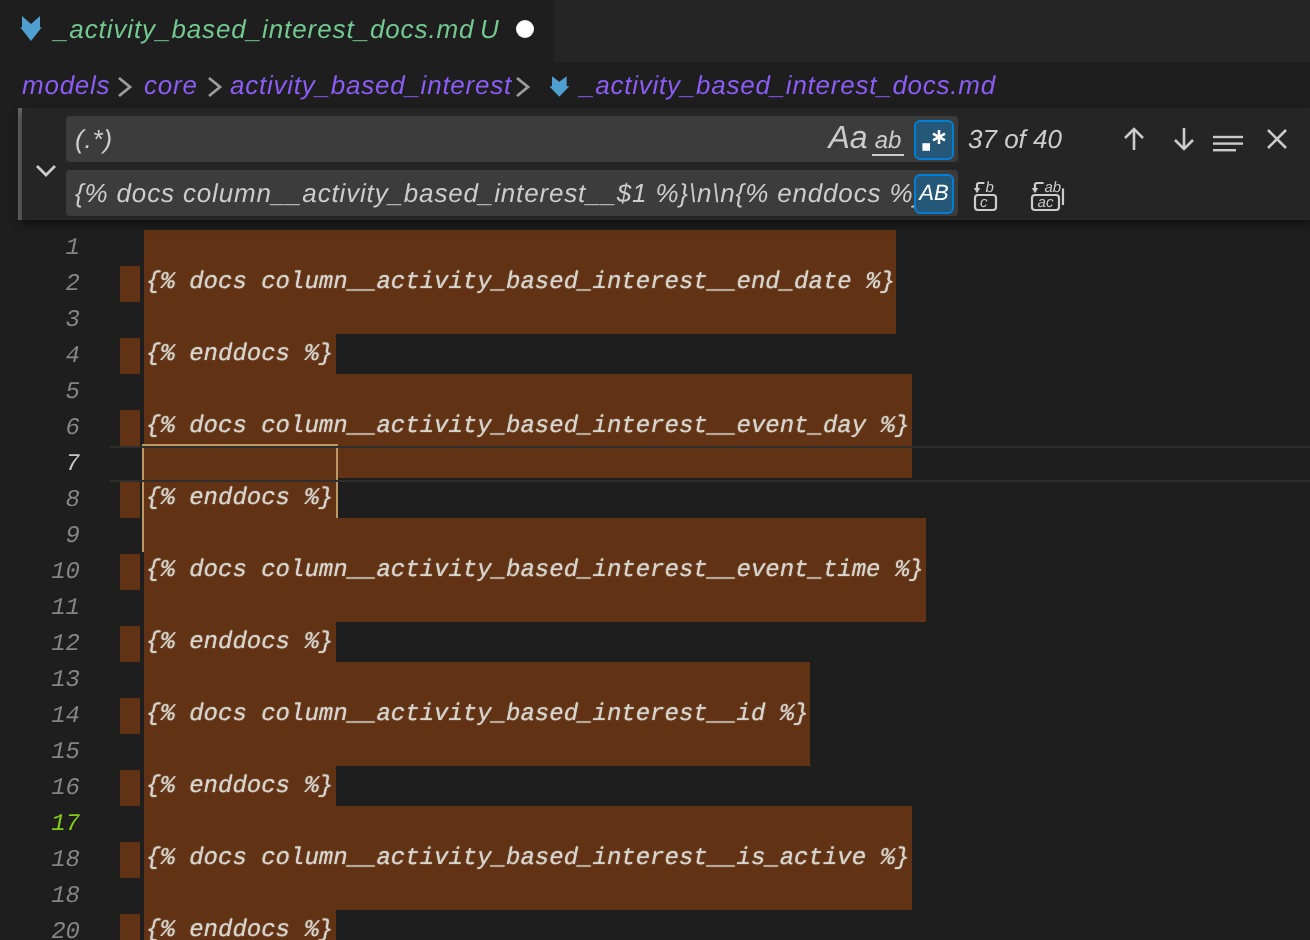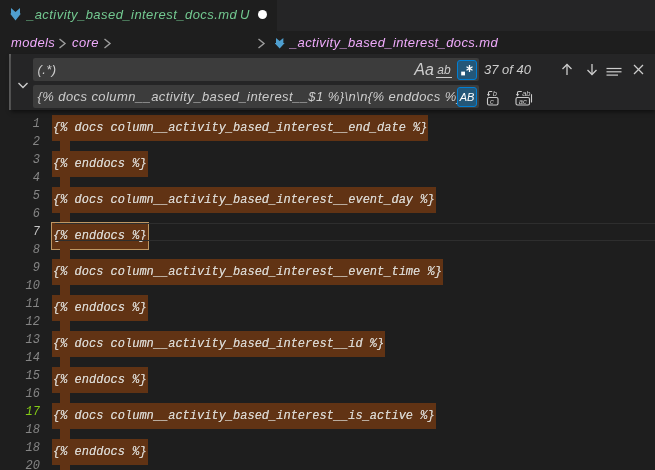--- a/index.html
+++ b/index.html
@@ -8,29 +8,29 @@
        font-family:"Liberation Sans",sans-serif;}
   .abs{position:absolute;}
   
   #tabbar{left:0;top:0;width:655px;height:31px;background:#252526;}
   #tab{left:0;top:0;width:277px;height:31px;background:#1e1e1e;}
   #tabname{left:27px;top:0;height:31px;line-height:30px;font-size:13px;color:#73c991;
            letter-spacing:0.45px;}
   #tabu{left:240px;top:0;height:31px;line-height:30px;font-size:13px;color:#73c991;}
   #tabdot{left:258px;top:10px;width:9px;height:9px;border-radius:50%;background:#ffffff;}
   
-  #crumbs{left:0;top:31px;width:655px;height:24px;background:#1e1e1e;color:#f0abfc;
+  #crumbs{left:0;top:31px;width:655px;height:24px;background:#1e1e1e;color:#8b5cf6;
           font-size:13px;line-height:24px;letter-spacing:0.38px;}
   .crumb{position:absolute;top:0;height:24px;line-height:24px;}
   
   .lnum{position:absolute;width:40px;text-align:right;height:18px;line-height:18px;
         font-family:"Liberation Mono",monospace;font-size:12px;color:#858585;left:0;}
-  .code{position:absolute;left:52px;height:18px;line-height:18px;
+  .code{position:absolute;left:72px;height:18px;line-height:18px;
         font-family:"Liberation Mono",monospace;font-size:12px;color:#d8d4ce;
-        background:#613314;padding:4px 1px;white-space:pre;
+        background:#613314;padding:17px 1px;white-space:pre;
         text-shadow:0 0 0.6px rgba(216,212,206,0.9);}
   .strip{position:absolute;left:60px;width:10px;height:18px;background:#613314;}
   
   #fw{left:11px;top:54px;width:644px;height:56px;background:#252526;
       box-shadow:0 2px 4px rgba(0,0,0,0.5);}
   #fwsash{left:9px;top:54px;width:2px;height:56px;background:#656565;}
   #fchev{left:16px;top:78px;}
   .finput{position:absolute;background:#3c3c3c;border-radius:2px;color:#cccccc;
           font-size:13px;}
   #finp{left:33px;top:58px;width:446px;height:23px;line-height:23px;}
@@ -56,20 +56,21 @@
       <path d="M1 0 L5.5 4 L10 0 L10 5.8 L11 5.5 L5.5 12.5 L0 5.5 L1 5.8 Z" fill="#4f9fd0"></path>
     </svg>
   </div>
   <div class="abs" id="tabname">_activity_based_interest_docs.md</div>
   <div class="abs" id="tabu">U</div>
   <div class="abs" id="tabdot"></div>
 
   <div class="abs" id="crumbs">
     <span class="crumb" style="left:11px;">models</span>
     <span class="crumb" style="left:72px;">core</span>
+    <span class="crumb" style="left:115px;">activity_based_interest</span>
     <span class="crumb" style="left:290px;">_activity_based_interest_docs.md</span>
   </div>
   <svg class="abs sep" style="left:58px;" width="9" height="11" viewBox="0 0 9 11">
     <path d="M1.5 1 L7 5.5 L1.5 10" stroke="#9d9d9d" stroke-width="1.4" fill="none"></path>
   </svg>
   <svg class="abs sep" style="left:102.5px;" width="9" height="11" viewBox="0 0 9 11">
     <path d="M1.5 1 L7 5.5 L1.5 10" stroke="#9d9d9d" stroke-width="1.4" fill="none"></path>
   </svg>
   <svg class="abs sep" style="left:256.5px;" width="9" height="11" viewBox="0 0 9 11">
     <path d="M1.5 1 L7 5.5 L1.5 10" stroke="#9d9d9d" stroke-width="1.4" fill="none"></path>

